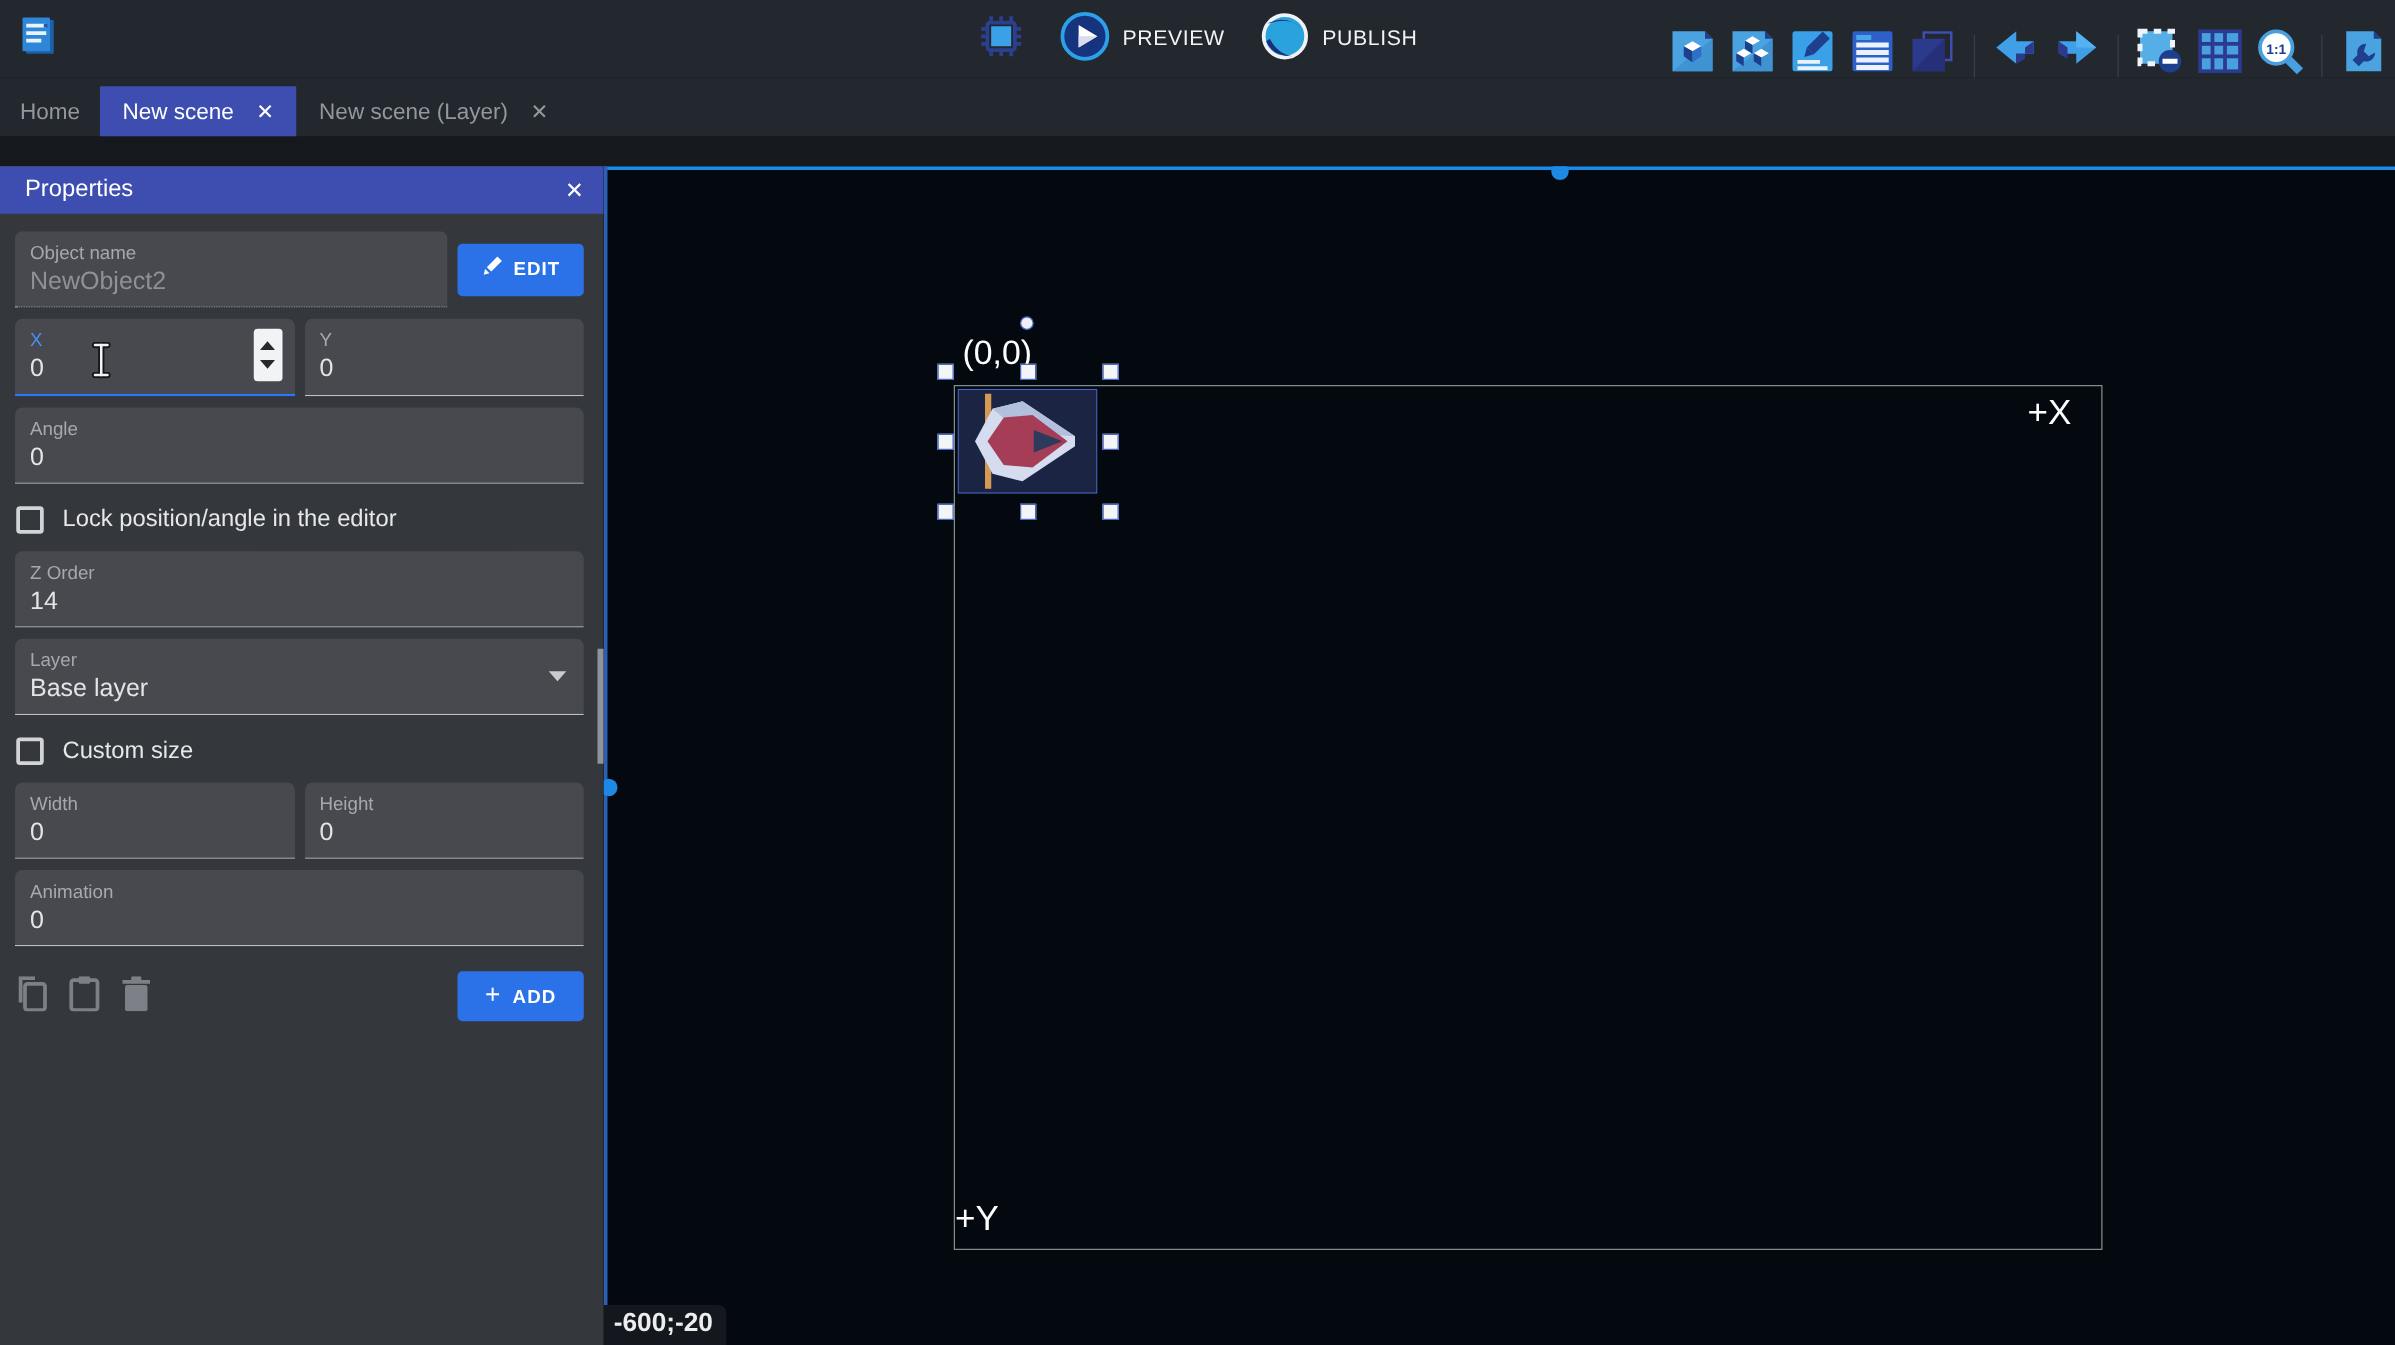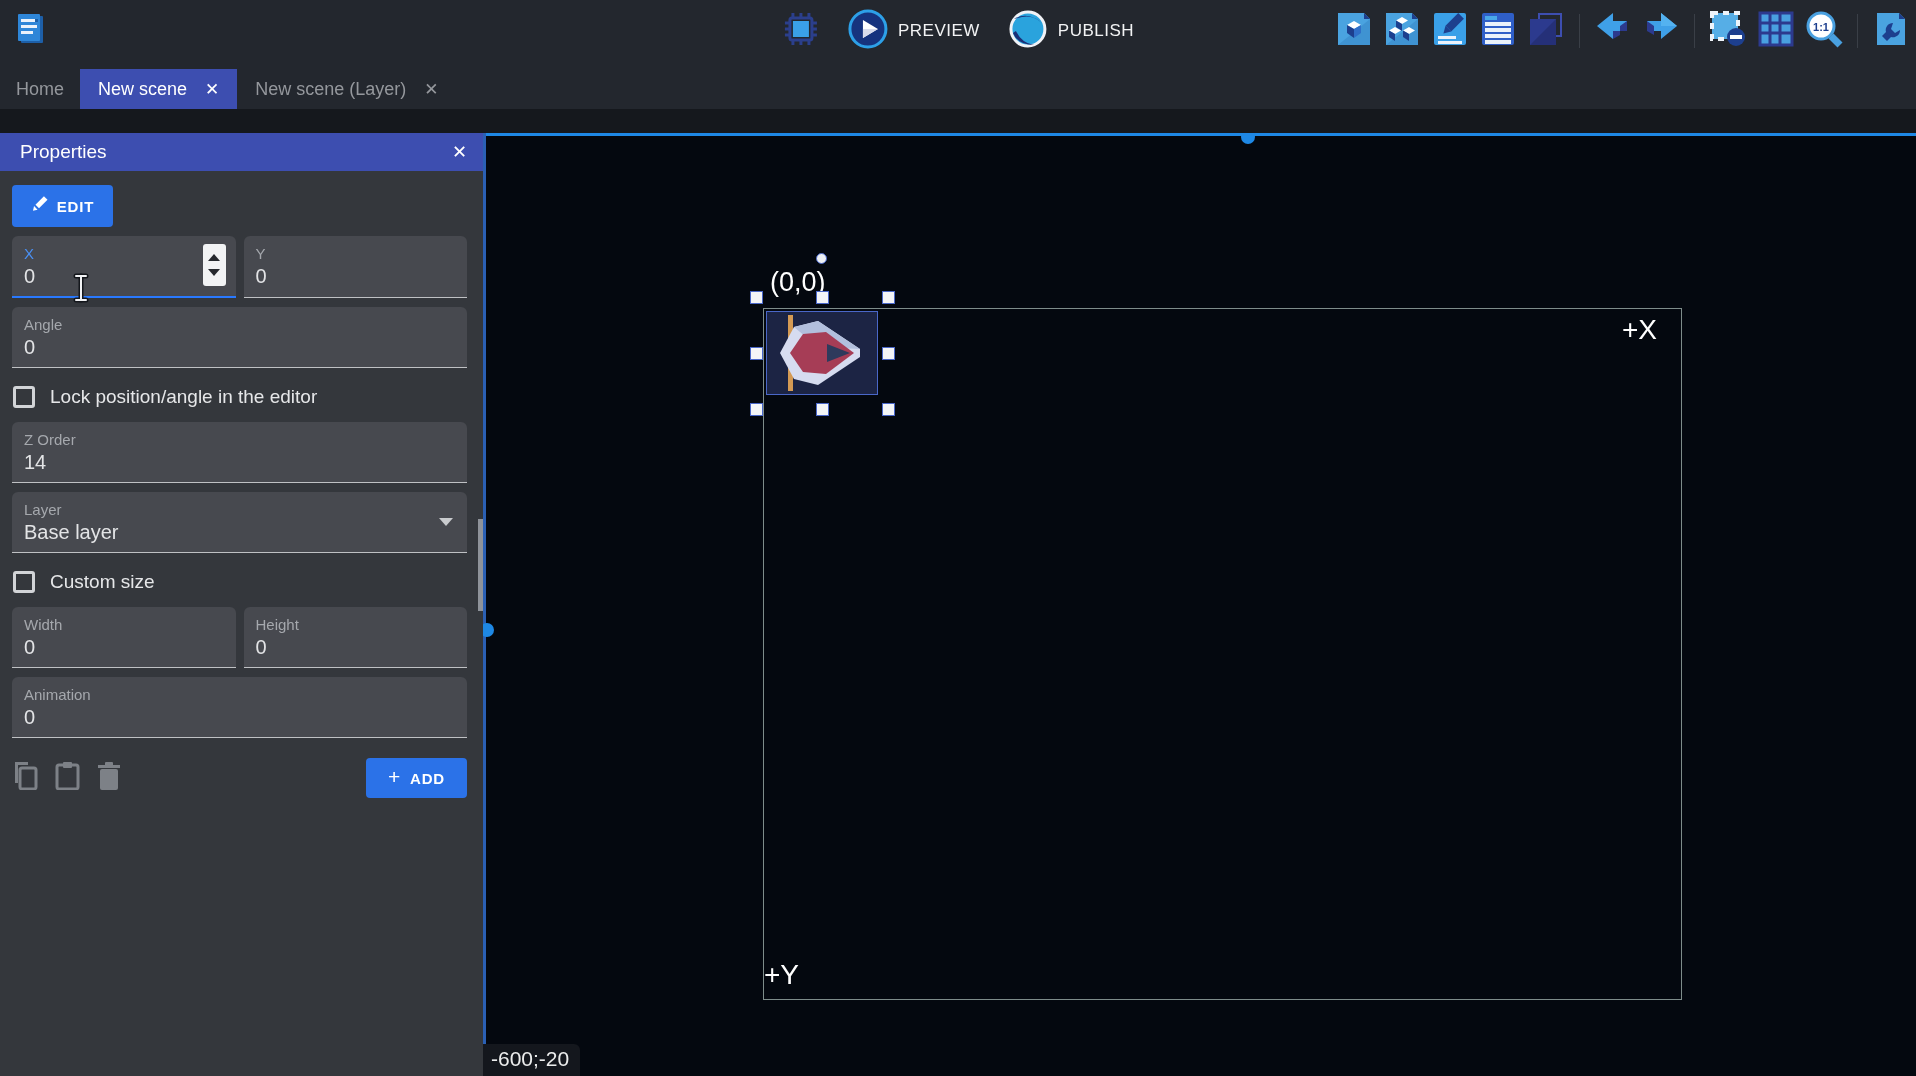--- a/index.html
+++ b/index.html
@@ -20,21 +20,21 @@
     height:62px; background:#23272e; position:relative;
     display:flex; align-items:center;
   }
   .tb-left { position:absolute; left:12px; top:12px; }
   .tb-center {
     position:absolute; left:50%; top:0; height:62px; transform:translateX(-50%);
     display:flex; align-items:center; gap:28px;
   }
   .tb-right {
     position:absolute; right:6px; top:0; height:62px;
-    display:flex; align-items:center; gap:10px;
+    display:flex; align-items:flex-end; gap:10px;
   }
   .tb-btn { display:flex; align-items:center; gap:10px; cursor:pointer; }
   .tb-label { color:#f2f3f4; font-size:17px; letter-spacing:0.5px; }
   .tb-sep { width:1px; height:34px; background:#3a3f47; margin:0 4px; }
   .icon-btn { width:38px; height:38px; display:flex; align-items:center; justify-content:center; cursor:pointer; }
   
   .tabbar { height:47px; background:#23272e; display:flex; align-items:flex-end; }
   .tab {
     height:40px; display:flex; align-items:center; padding:0 18px; gap:18px;
     font-size:18px; color:#94979c; cursor:pointer;
@@ -104,21 +104,21 @@
   .axis-label { position:absolute; color:#ffffff; font-size:28px; }
   .origin-label { position:absolute; left:287px; top:134px; color:#ffffff; font-size:27px; }
   .sprite-tile { position:absolute; left:283px; top:178px; width:112px; height:84px; }
   .handle {
     position:absolute; width:13px; height:13px; background:#f4f5f7;
     border:1px solid #4a67c8; cursor:pointer;
   }
   .rot-handle { position:absolute; left:333px; top:120px; width:11px; height:11px; border-radius:50%; background:#eef0f4; border:1px solid #4a67c8; cursor:pointer; }
   .coord-badge {
     position:absolute; left:0; bottom:0; background:#14171d; color:#eceded;
-    font-size:21px; font-weight:normal; padding:3px 11px 5px 8px; border-radius:0 6px 0 0;
+    font-size:21px; font-weight:bold; padding:3px 11px 5px 8px; border-radius:0 6px 0 0;
   }
 </style>
 </head>
 <body>
 
 <div class="app">
 
 
   <div class="toolbar">
     <div class="tb-left icon-btn">
@@ -324,20 +324,24 @@
 
   <div class="body">
 
     <div class="panel">
       <div class="panel-header">
         <span>Properties</span>
         <span class="panel-close">✕</span>
       </div>
 
       <div class="row" style="margin-top:14px;">
+        <div class="field disabled" style="flex:1;">
+          <div class="flabel">Object name</div>
+          <div class="fvalue">NewObject2</div>
+        </div>
         <button class="btn-blue edit-btn">
           <span>
             <svg width="17" height="17" viewBox="0 0 17 17">
               <g transform="rotate(45 8 8)">
                   <rect x="6" y="-1" width="5" height="12" fill="#ffffff"></rect>
                   <polygon points="6,13 11,13 8.5,17" fill="#ffffff"></polygon>
                 </g>
             </svg>
           </span>
           <span>EDIT</span>

